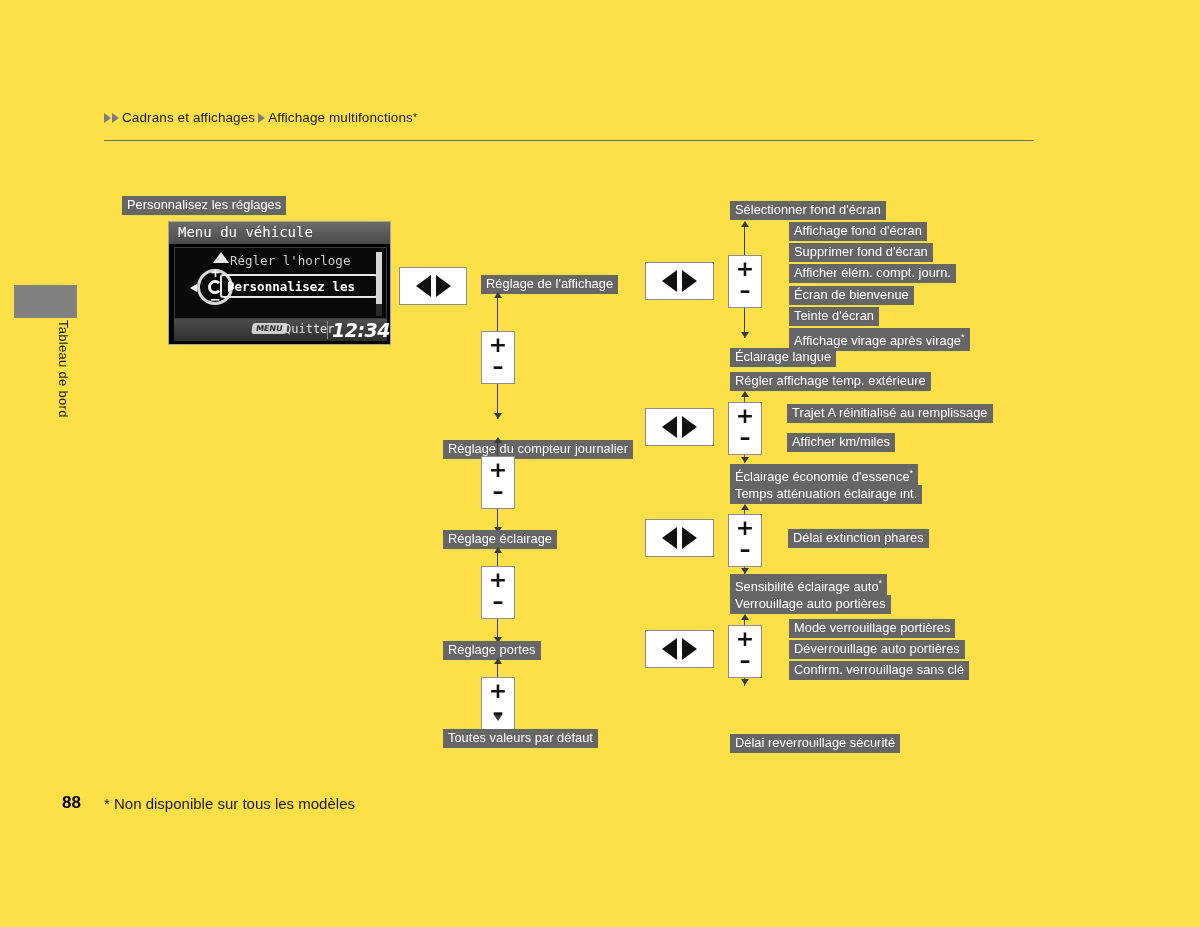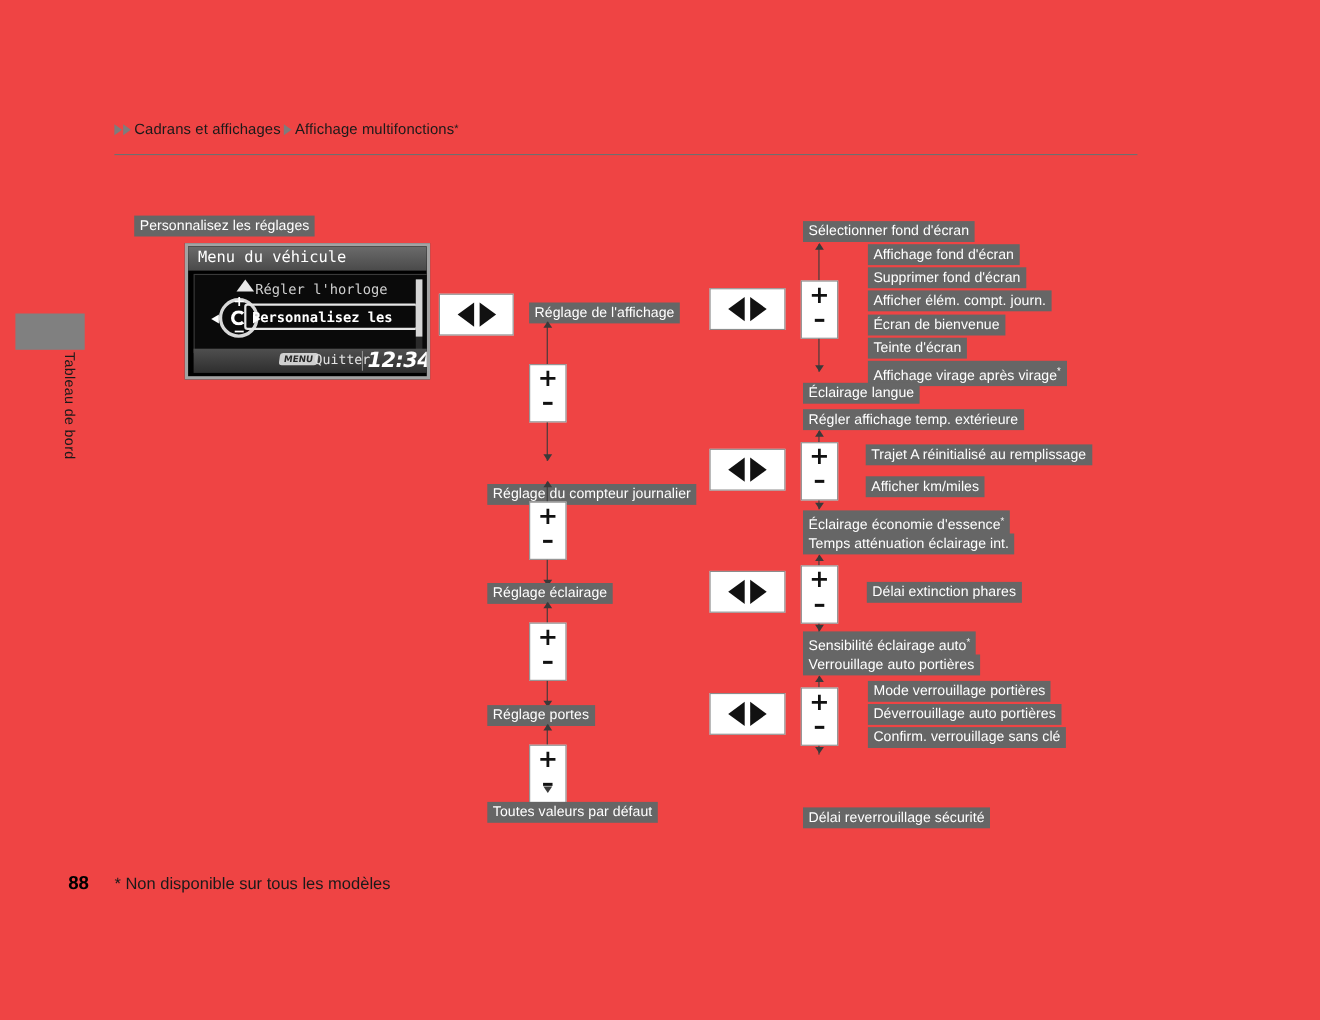--- a/index.html
+++ b/index.html
@@ -5,21 +5,21 @@
   * { box-sizing: border-box; }
   html, body {
     margin: 0; padding: 0;
     background: #ffffff;
     font-family: "Liberation Sans", sans-serif;
   }
   #page {
     position: relative;
     width: 1200px;
     height: 927px;
-    background: #ef4444;
+    background: #fde047;
     overflow: hidden;
   }
 
   
   .breadcrumb {
     position: absolute;
     left: 104px; top: 110px;
     font-size: 13.5px;
     color: #1a1a1a;
     letter-spacing: 0.1px;
@@ -91,21 +91,21 @@
     letter-spacing: 0.05px;
   }
   .lbl .sup { font-size: 9px; vertical-align: super; }
 
   
   .meter {
     position: absolute;
     left: 168px; top: 221px;
     width: 223px; height: 124px;
     background: #000;
-    border: 3px solid #a3a3a3;
+    border: 1px solid #a3a3a3;
     overflow: hidden;
   }
   .meter-title {
     position: absolute; left: 0; top: 0;
     width: 100%; height: 22px;
     background: linear-gradient(#6b6b6b, #4a4a4a);
     color: #ffffff;
     font-size: 14px;
     font-family: "DejaVu Sans Mono", monospace;
     padding: 2px 0 0 9px;

